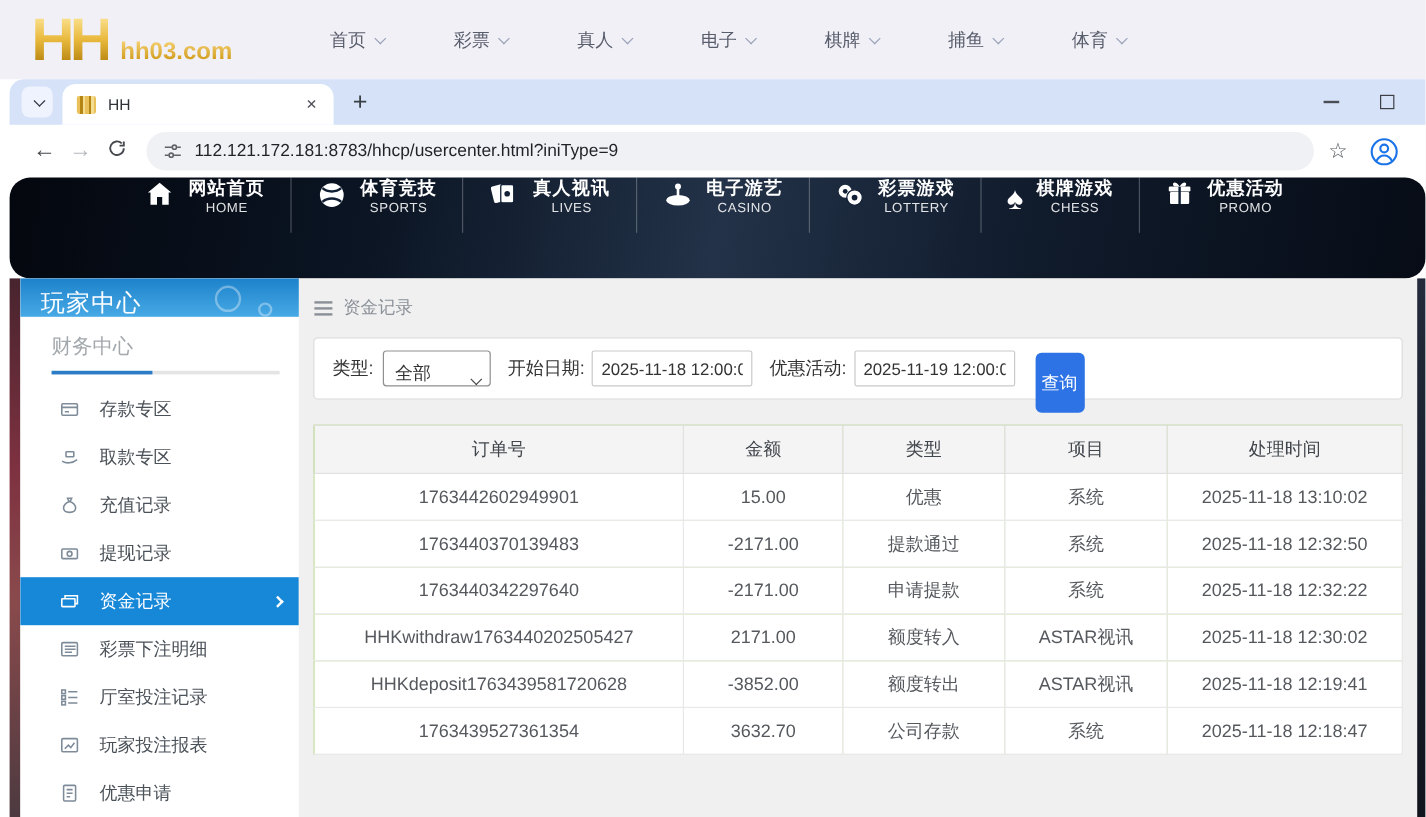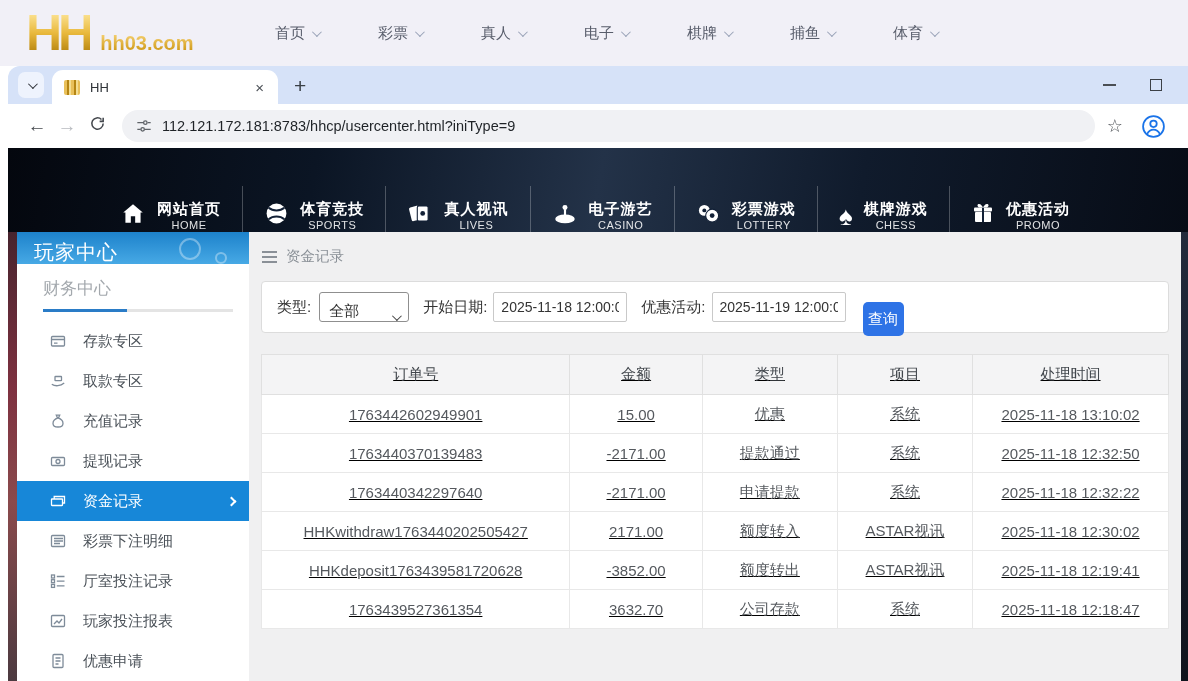--- a/index.html
+++ b/index.html
@@ -41,22 +41,22 @@
   .toolbar { height:44px; background:#fff; display:flex; align-items:center; padding:0 14px; }
   .nav-btn { width:30px; text-align:center; font-size:19px; color:#45494e; cursor:pointer; }
   .nav-btn.disabled { color:#b7babf; }
   .urlpill { flex:1; height:32px; background:#f0f1f4; border-radius:16px; display:flex; align-items:center;
     padding:0 14px; margin:0 8px 0 10px; cursor:text; }
   .url-text { font-size:14.5px; color:#1f2327; margin-left:10px; }
   .star { font-size:18px; color:#4e5257; margin:0 10px 0 4px; cursor:pointer; }
   .avatar { margin:0 8px; cursor:pointer; display:flex; }
 
   
-  .gamenav { height:84px; display:flex; align-items:flex-end; padding:0 118px 0 112px;
-    background:linear-gradient(100deg,#04070e 0%,#0b1524 26%,#233248 50%,#101b2c 72%,#070c16 100%); }
+  .gamenav { height:84px; display:flex; align-items:flex-start; padding:0 118px 0 112px;
+    background:linear-gradient(100deg,#04070e 0%,#0b1524 26%,#233248 50%,#101b2c 72%,#070c16 100%);border-radius:17px; }
   .gn-item { display:flex; align-items:center; gap:11px; color:#fff; cursor:pointer; flex:0 0 auto; }
   .gn-text { text-align:center; }
   .gn-zh { font-size:15px; font-weight:bold; letter-spacing:1px; line-height:19px; }
   .gn-en { font-size:11px; color:rgba(255,255,255,.88); letter-spacing:.5px; line-height:14px; }
   .gn-sep { width:1px; height:46px; background:rgba(255,255,255,.25); margin:0 auto; flex:1 0 aupx; }
   .gn-flex { flex:1; display:flex; align-items:center; justify-content:center; }
   .spade-glyph { font-size:26px; line-height:26px; color:#fff; }
 
   
   .content { display:flex; height:449px; }
@@ -91,25 +91,25 @@
   .hamburger i { height:2px; background:#8a9097; display:block; }
 
   .filter-card { margin:15px 12px 0 12px; height:52px; background:#fff; border:1px solid #dcdcdc; border-radius:4px;
     display:flex; align-items:center; padding:0 15px; font-size:15px; color:#333; }
   .select-box { width:90px; height:30px; border:1px solid #8f8f8f; border-radius:3px; background:#fff;
     display:flex; align-items:flex-end; justify-content:space-between; padding:0 9px; margin-left:8px; cursor:pointer; }
   .select-box .chev { border-color:#444; }
   .flt-label { margin-left:14px; }
   .date-input { width:134px; height:30px; border:1px solid #c9c9c9; border-radius:2px; font-size:14px; color:#333;
     padding:0 7px; margin-left:6px; font-family:inherit; }
-  .search-btn { width:41px; height:34px; margin-left:17px; background:#2e73e6; border:none; border-radius:5px;
+  .search-btn { width:41px; height:50px; margin-left:17px; background:#2e73e6; border:none; border-radius:5px;
     color:#fff; font-size:15px; cursor:pointer;margin-top:24px; }
 
   table.records { width:calc(100% - 24px); margin:21px 12px 0 12px; border-collapse:collapse; background:#84cc16;
-    font-size:15px; table-layout:fixed;text-decoration:underline; }
+    font-size:15px; table-layout:fixed; }
   .records th { height:40px; background:#f4f4f5; color:#41464c; font-weight:normal; border:1px solid #e0e0e0; }
   .records td { height:39px; text-align:center; color:#55595e; border:1px solid #e8e8e8; background:#fff; }
 </style>
 </head>
 <body>
 
 <div class="top-band">
   <div class="logo">
     <span class="logo-hh">HH</span>
     <span class="logo-domain">hh03.com</span>

